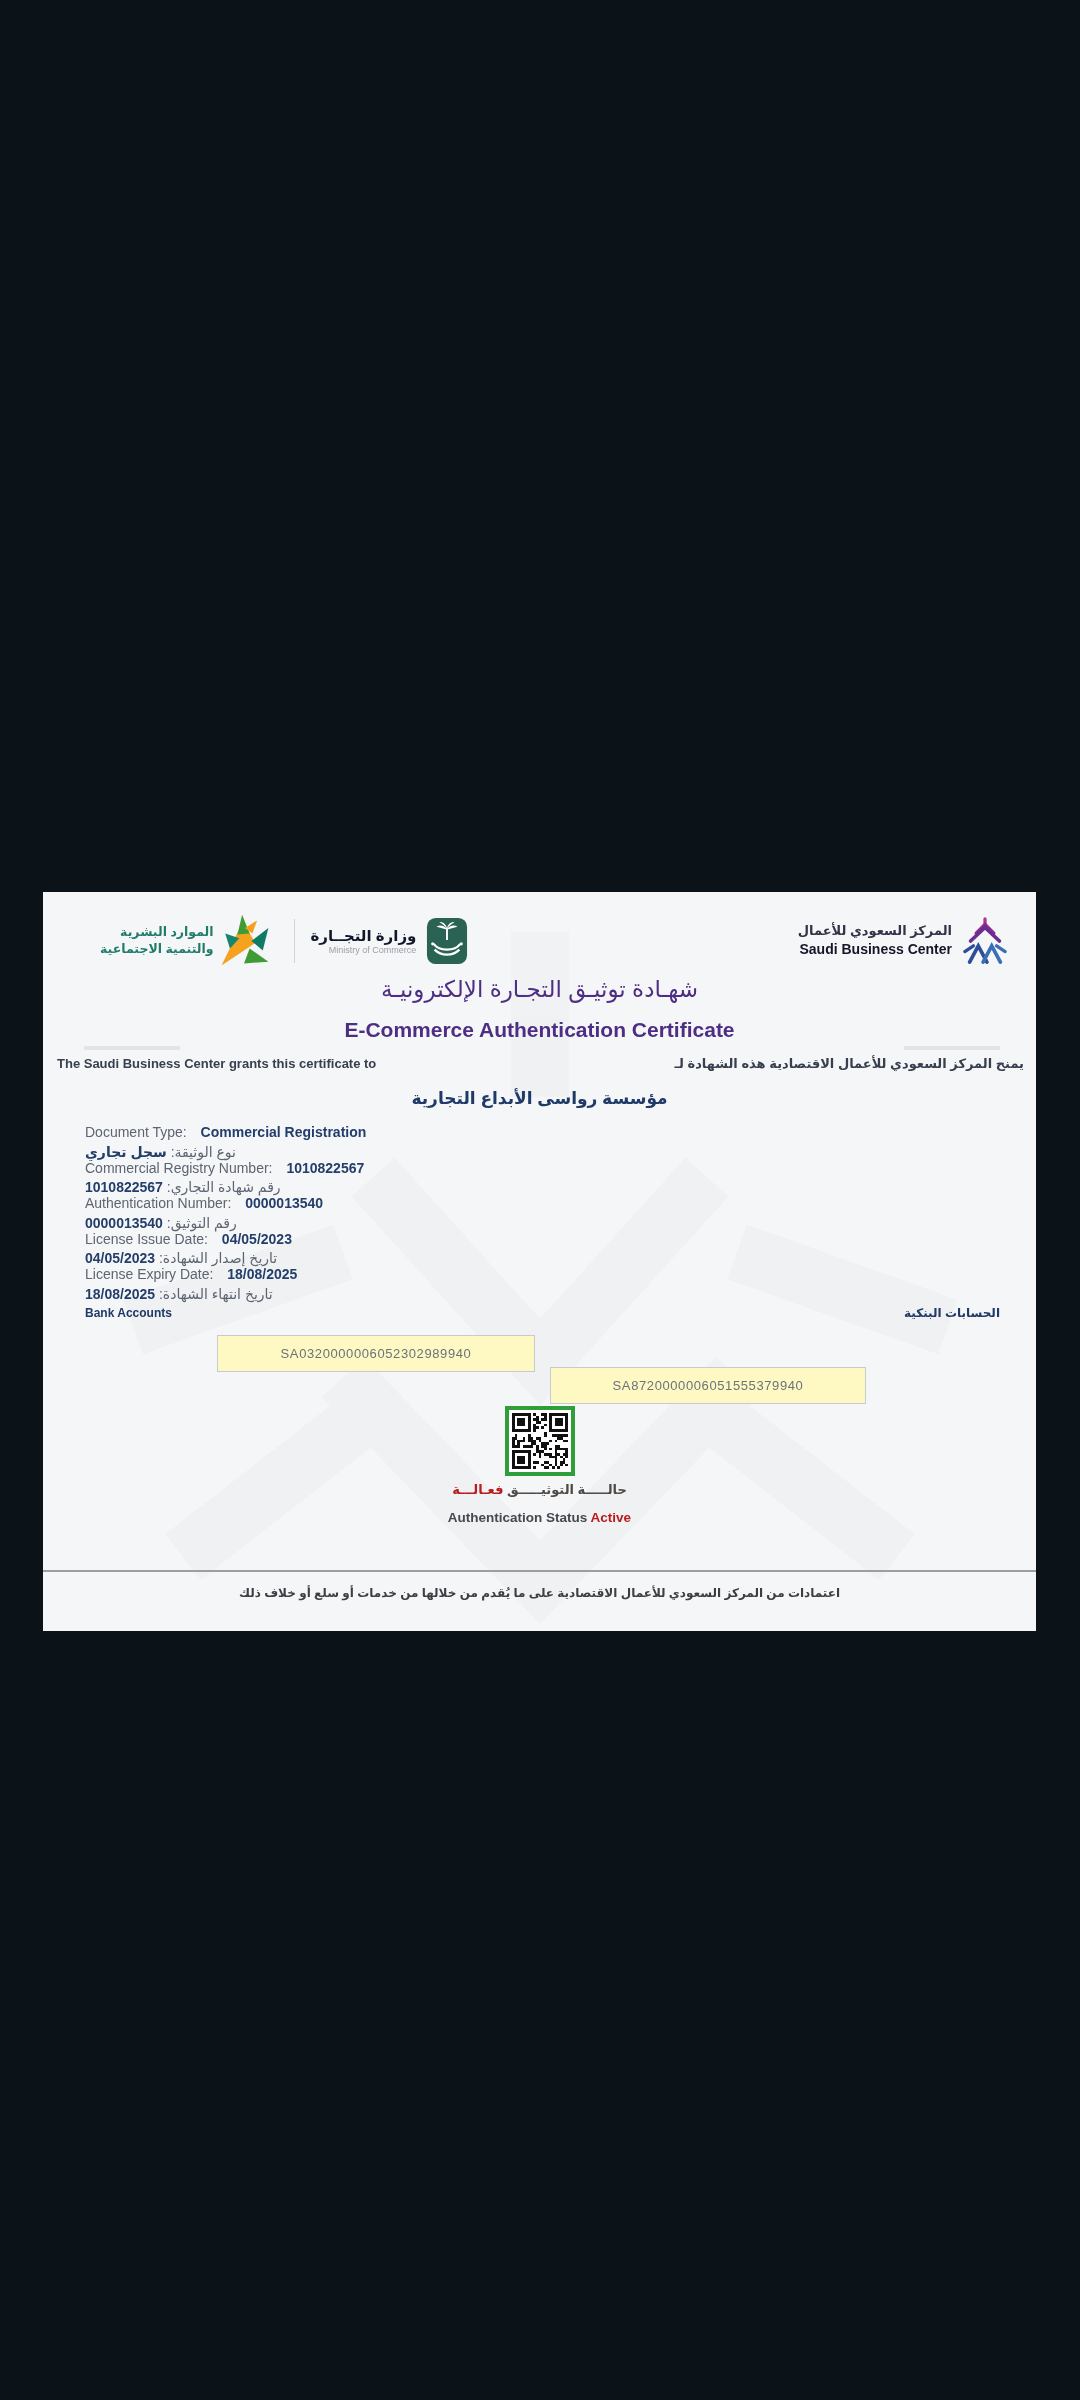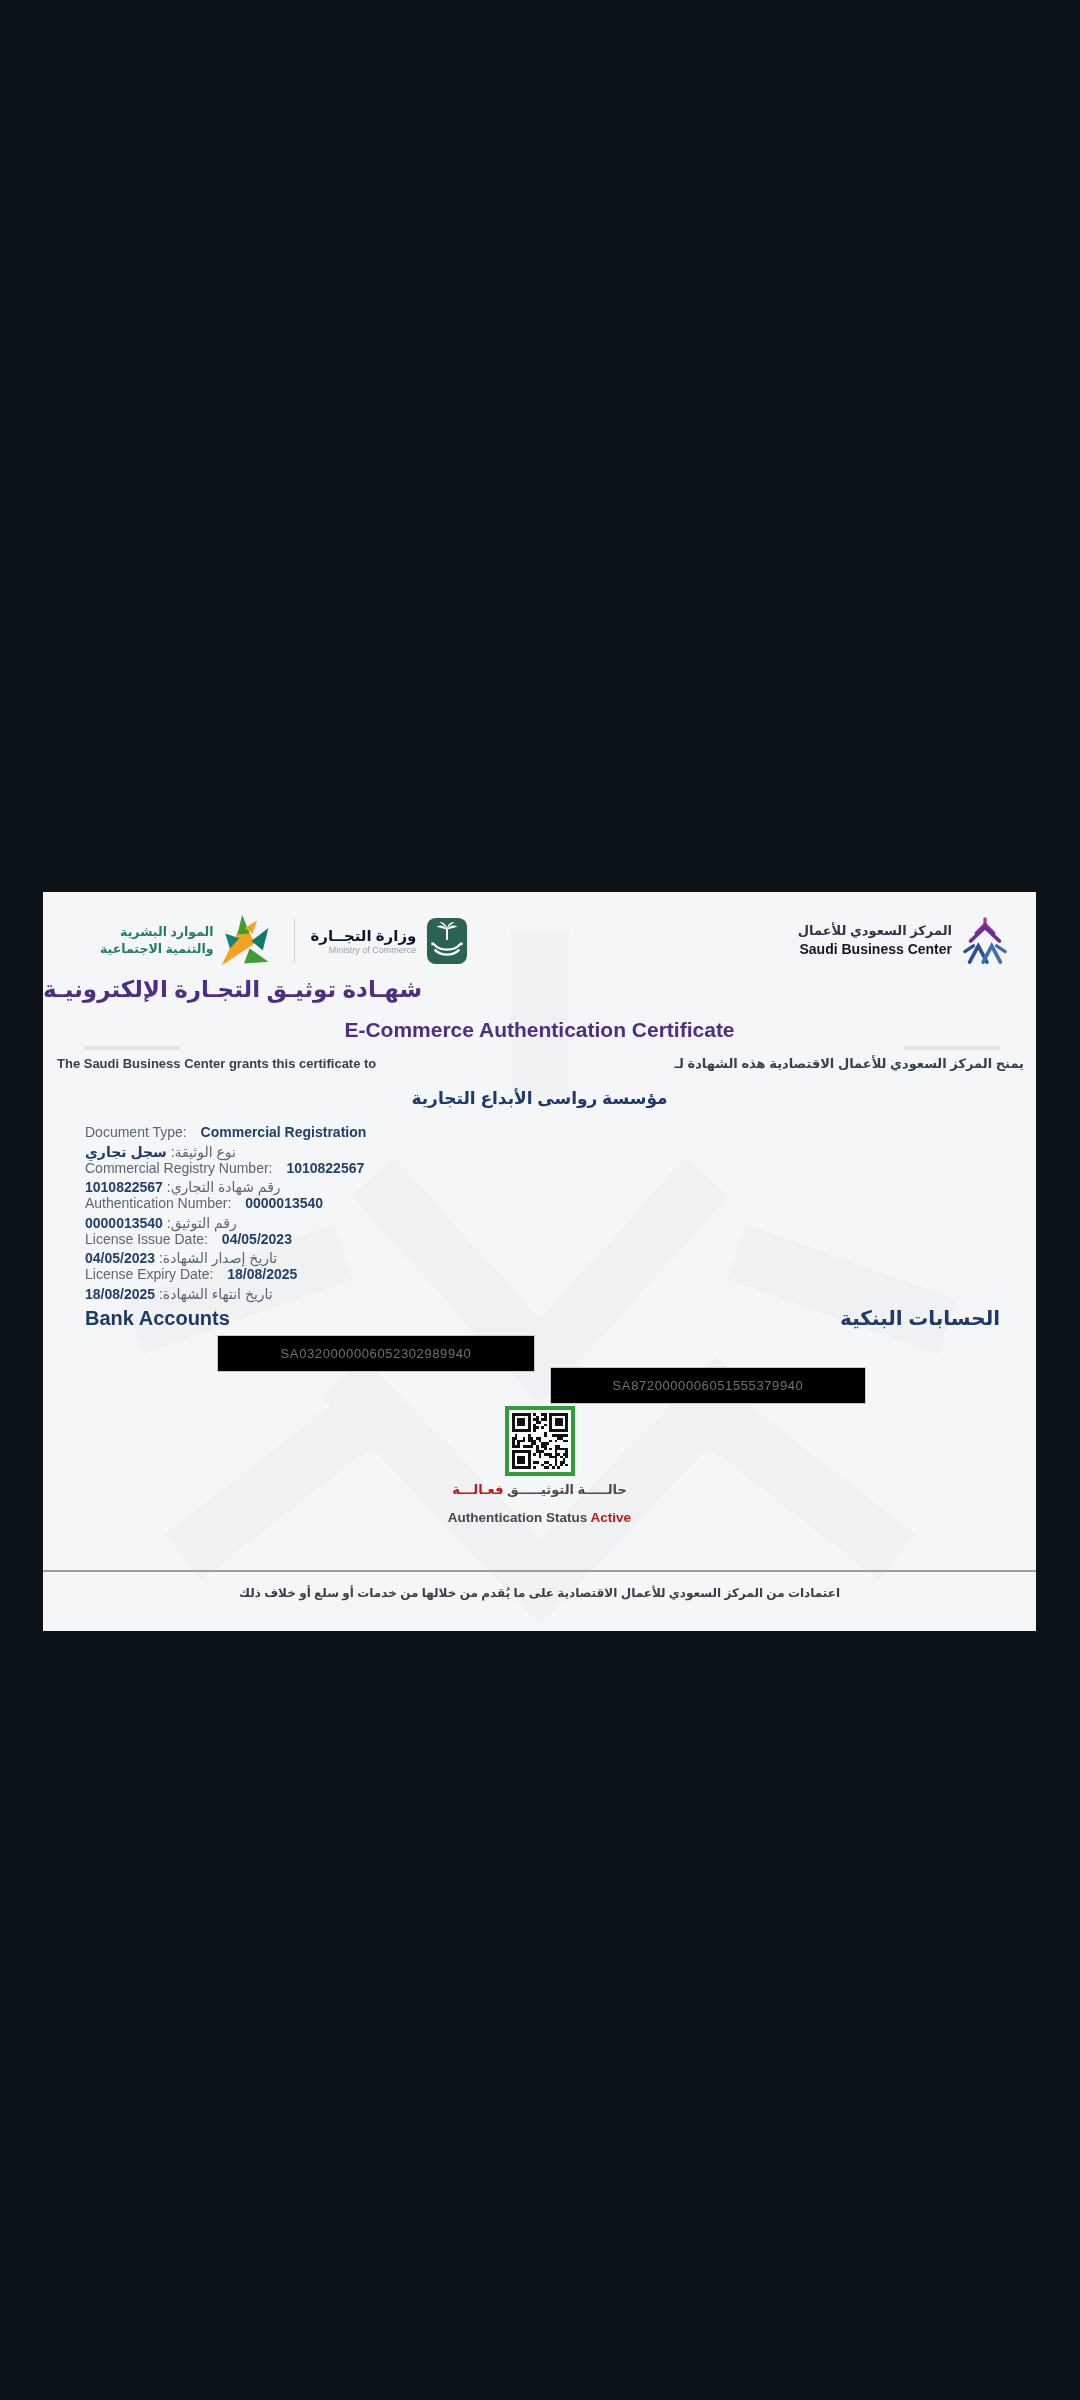--- a/index.html
+++ b/index.html
@@ -21,22 +21,22 @@
   .logo{display:flex;align-items:center;}
   .hr-text{color:#227c6b;font-size:12.5px;font-weight:bold;text-align:right;line-height:1.35;direction:rtl;}
   .vdiv{width:1px;height:44px;background:#d2d2d6;}
   .moc-text{text-align:right;line-height:1.2;margin-right:10px;}
   .moc-ar{color:#0f172a;font-size:15px;font-weight:bold;direction:rtl;}
   .moc-en{color:#9aa0a8;font-size:9px;}
   .sbc-text{text-align:right;line-height:1.3;margin-right:8px;}
   .sbc-ar{color:#33334a;font-size:13px;font-weight:bold;direction:rtl;}
   .sbc-en{color:#15152a;font-size:14px;font-weight:bold;}
   
-  .title-ar{position:absolute;top:84px;left:0;width:100%;text-align:left;
-            color:#4e2e85;font-size:23px;font-weight:bold;direction:rtl;}
+  .title-ar{position:absolute;top:84px;left:0;width:100%;text-align:center;
+            color:#4e2e85;font-size:23px;font-weight:normal;direction:rtl;}
   .title-en{position:absolute;top:126px;left:0;width:100%;text-align:center;
             color:#4e2e85;font-size:21px;font-weight:bold;}
   .bar{position:absolute;top:154px;height:4px;width:96px;background:#e3e4e7;}
   .bar-l{left:41px;} .bar-r{right:36px;}
   
   .grants{position:absolute;top:164px;left:14px;right:12px;
           display:flex;justify-content:space-between;align-items:baseline;
           font-size:13px;font-weight:bold;color:#38404f;}
   .grants .ar{direction:rtl;}
   .company{position:absolute;top:196px;left:0;width:100%;text-align:center;
@@ -44,23 +44,23 @@
   
   .fields{position:absolute;top:232px;left:42px;right:36px;}
   .field-row{display:flex;justify-content:space-between;align-items:baseline;height:35.5px;font-size:14px;flex-direction:column;}
   .f-label{color:#5d6472;}
   .f-value{color:#233e6b;font-weight:bold;margin-left:10px;}
   .rtl-pair{direction:rtl;}
   .rtl-pair .f-value{margin-left:0;}
   
   .bank-hdr{position:absolute;top:414px;left:42px;right:36px;
             display:flex;justify-content:space-between;align-items:baseline;
-            color:#1f3a68;font-size:20px;font-weight:bold;}
+            color:#1f3a68;font-size:12px;font-weight:bold;}
   .iban{position:absolute;top:443px;height:37px;box-sizing:border-box;
-        border:1px solid #c9cad0;background:#000000;color:#6d717a;
+        border:1px solid #c9cad0;background:#fef9c3;color:#6d717a;
         font-size:13px;letter-spacing:0.6px;display:flex;align-items:center;justify-content:center;}
   .iban1{left:174px;width:318px;} .iban2{left:507px;width:316px;margin-top:32px;}
   
   .qr-wrap{position:absolute;left:462px;top:514px;width:70px;height:70px;box-sizing:border-box;
            border:4px solid #2f9e3b;background:#ffffff;padding:3px;}
   .status-ar{position:absolute;top:590px;left:0;width:100%;text-align:center;direction:rtl;
              font-size:13px;font-weight:bold;color:#4d4a47;}
   .status-en{position:absolute;top:618px;left:0;width:100%;text-align:center;
              font-size:13.5px;font-weight:bold;color:#474750;}
   .green{color:#b91c1c;margin-top:12px;}

